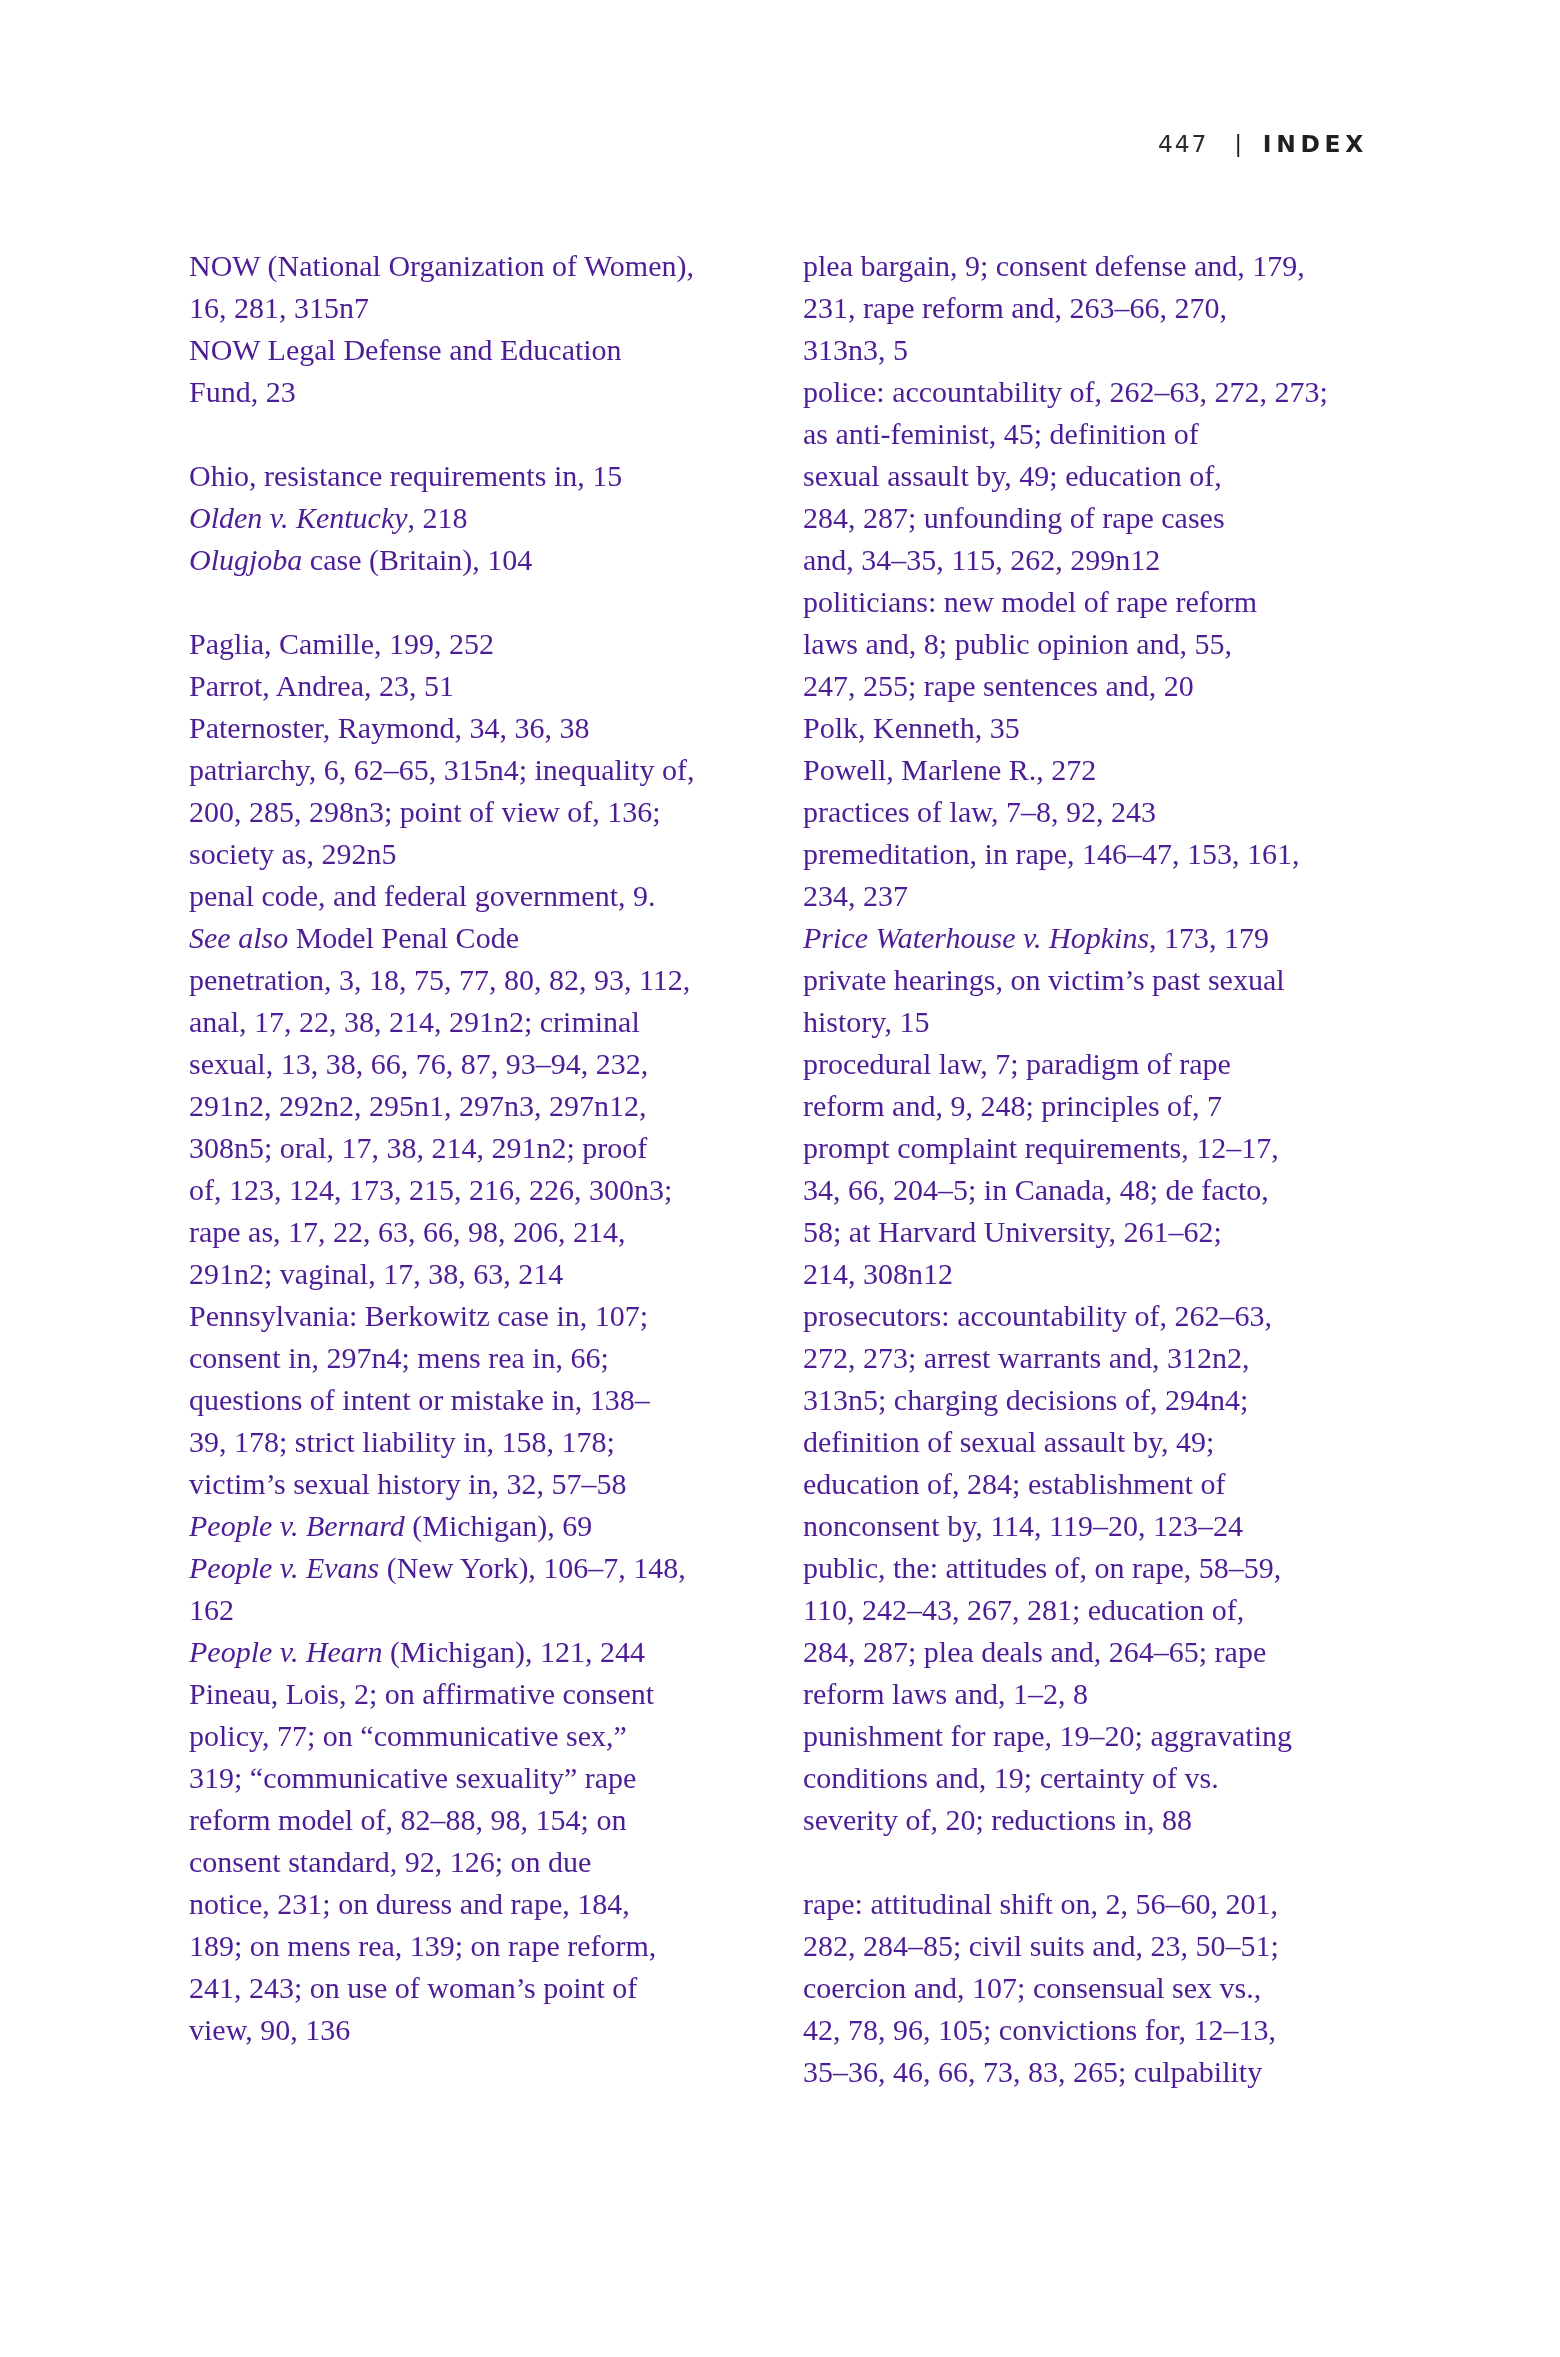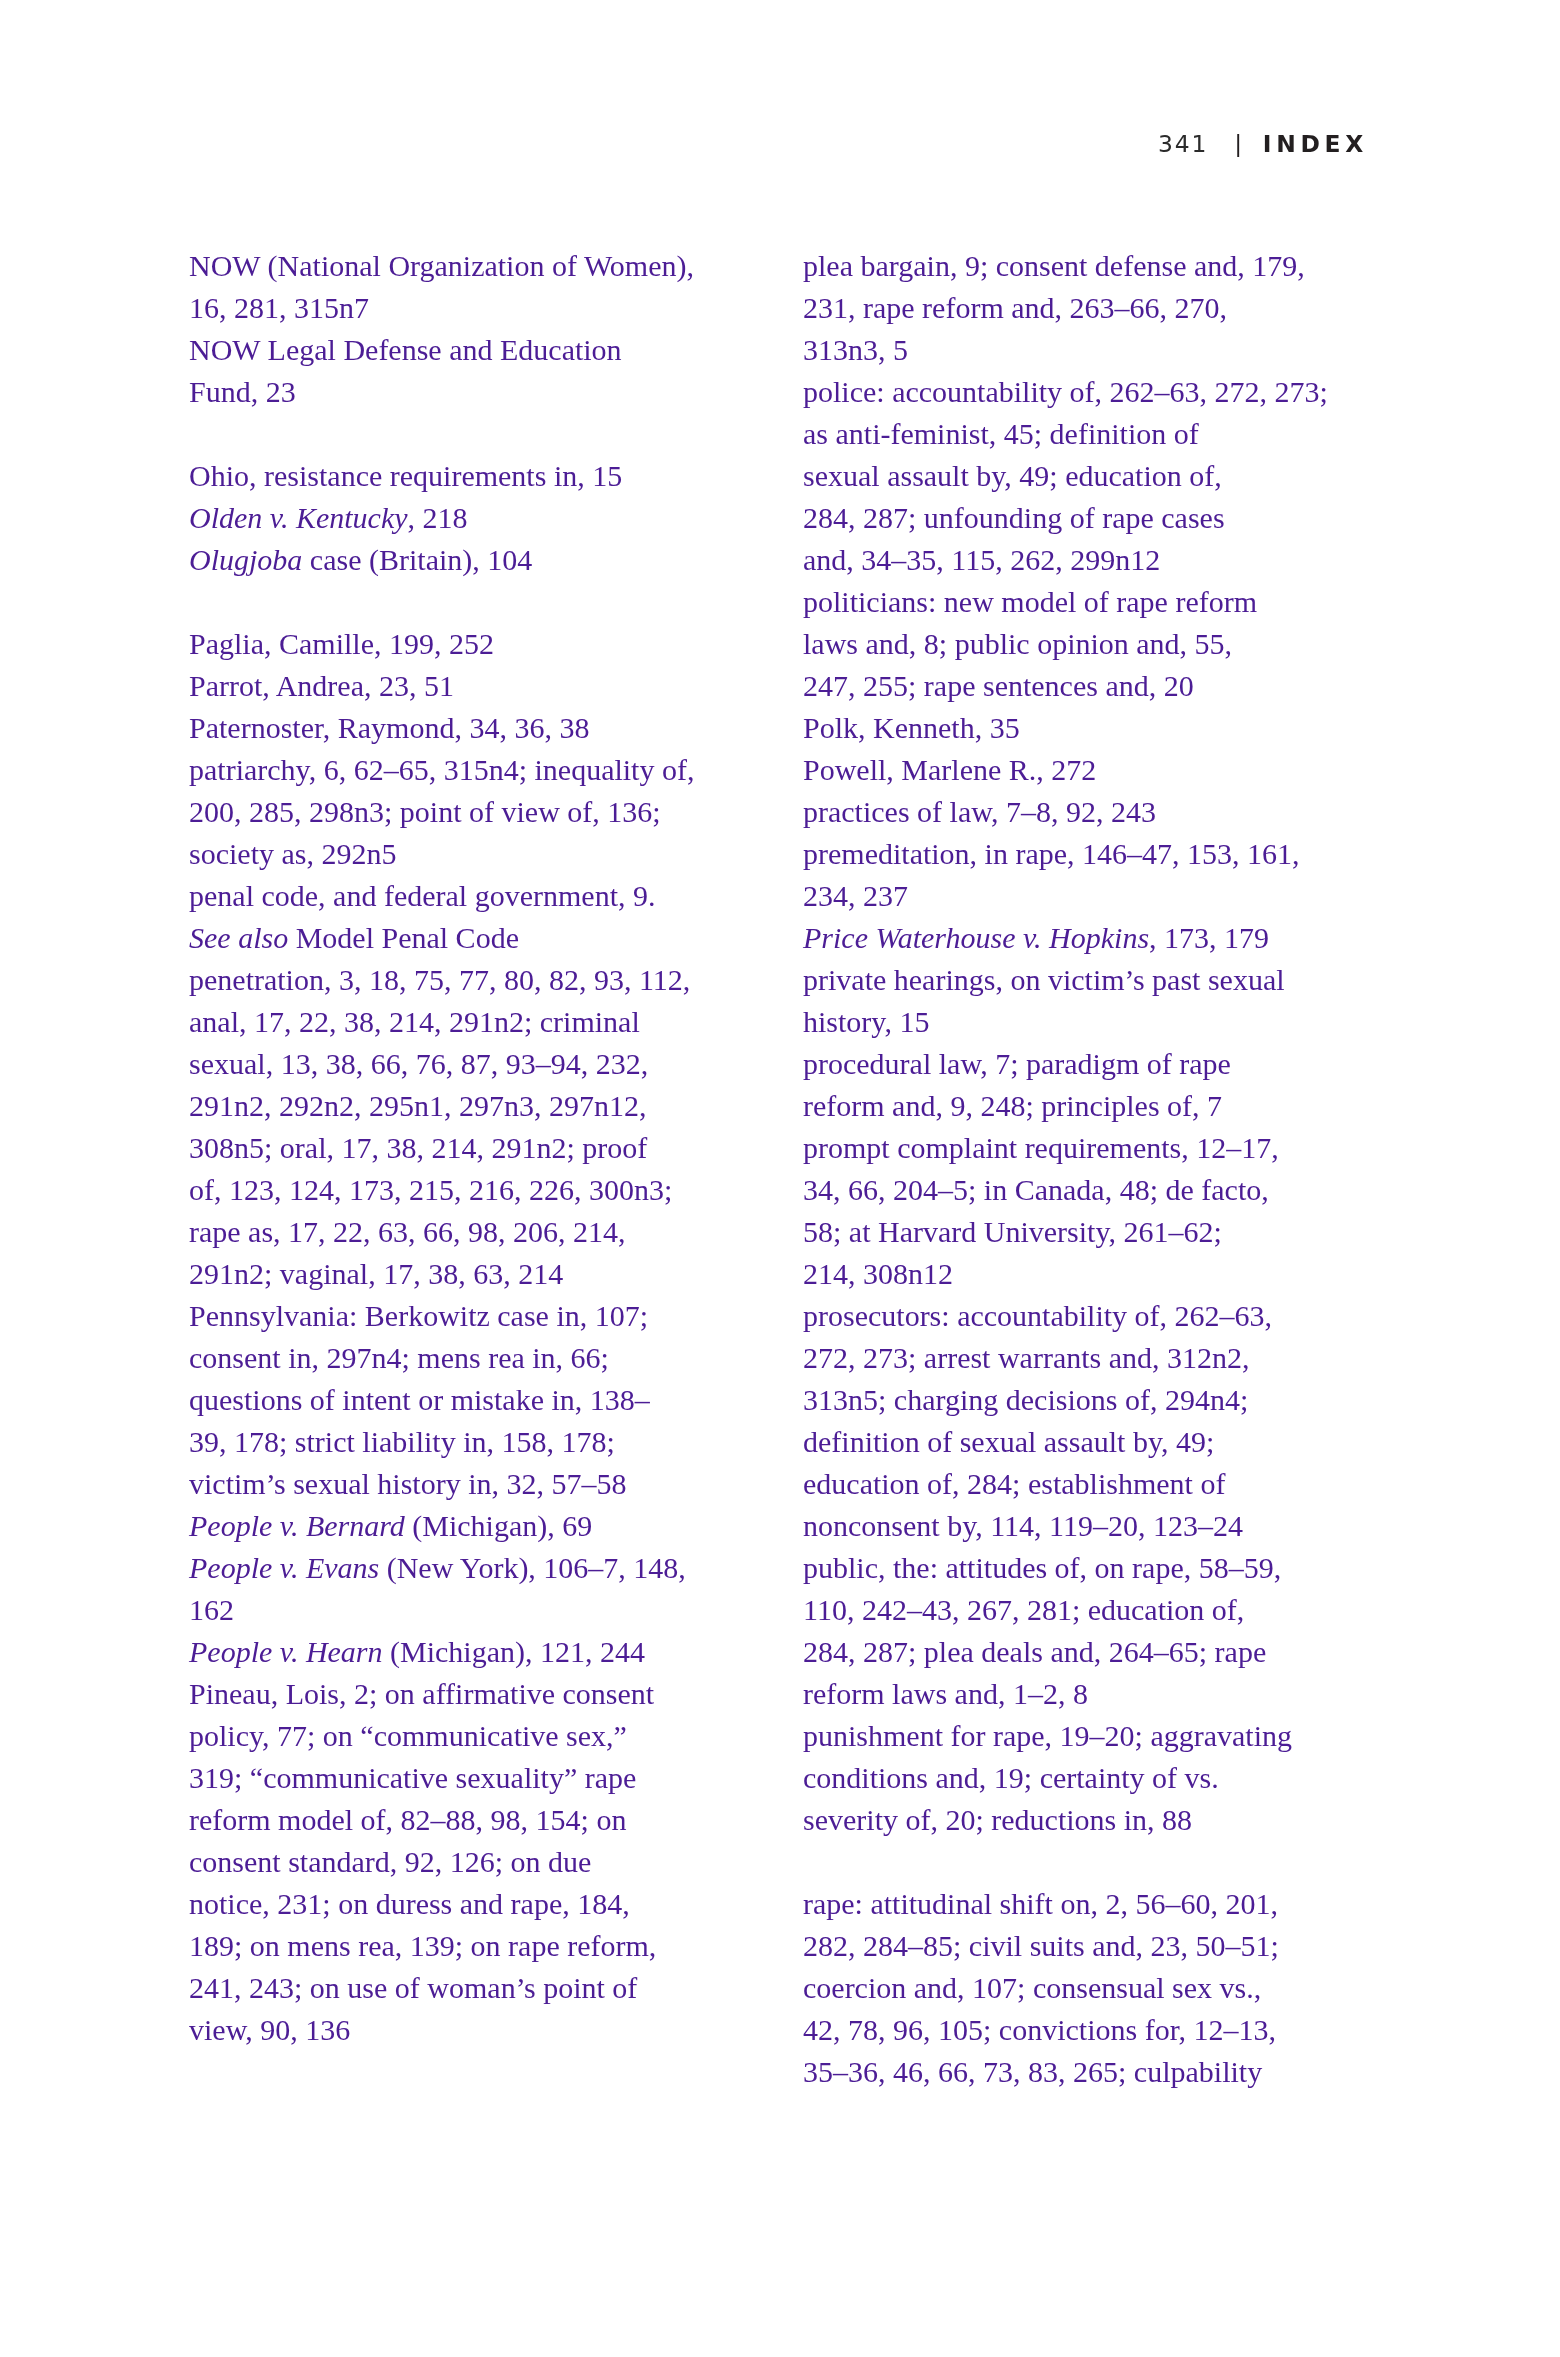--- a/index.html
+++ b/index.html
@@ -60,21 +60,21 @@
     .gap {
       height: 42px;
     }
     .line { display: block; white-space: nowrap; }
     em { font-style: italic; margin-top: 36px; }
   </style>
 </head>
 <body>
 
 <header class="running-head">
-  <span class="folio">341</span><span class="sep">|</span><span class="section">INDEX</span>
+  <span class="folio">447</span><span class="sep">|</span><span class="section">INDEX</span>
 </header>
 
 <div class="column col-left">
     <div>
       <p class="entry">
         <span class="line"><span>NOW (National Organization of Women),</span></span>
         <span class="line"><span>16, 281, 315n7</span></span>
       </p>
       <p class="entry">
         <span class="line"><span>NOW Legal Defense and Education</span></span>

